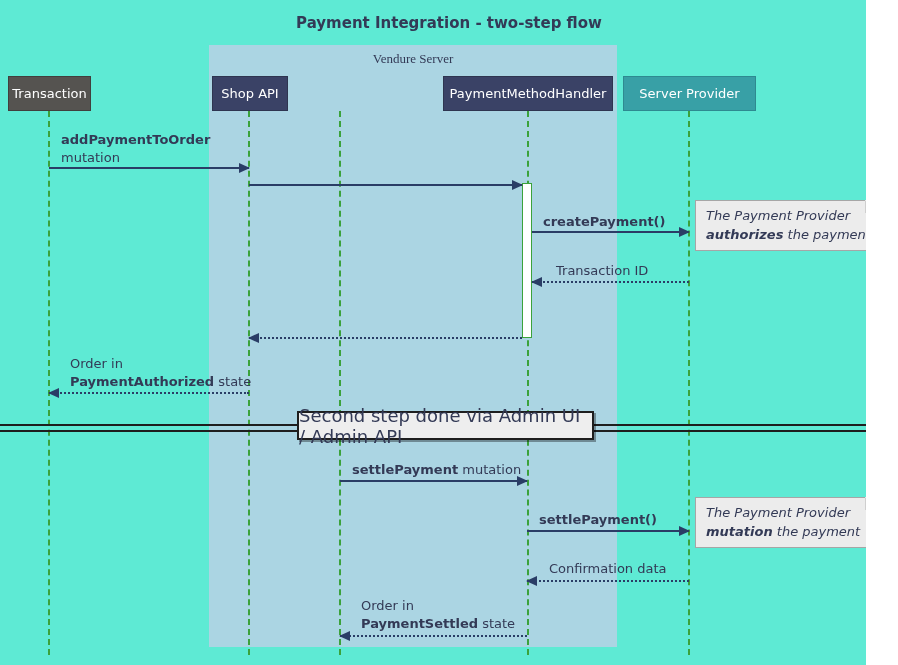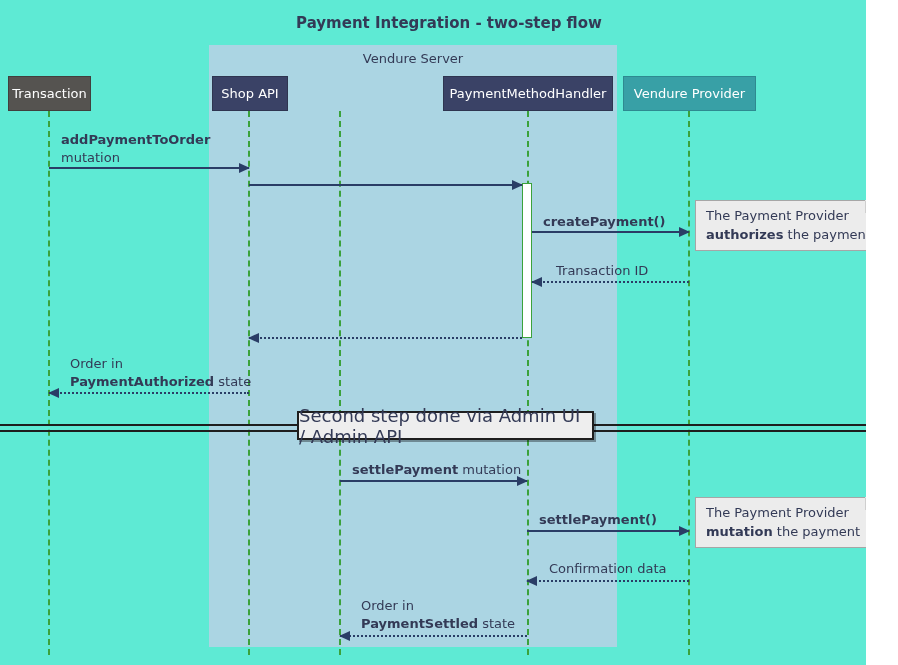--- a/index.html
+++ b/index.html
@@ -20,21 +20,21 @@
   .title{
     position:absolute;left:0;top:14px;width:898px;text-align:center;
     font-size:15px;font-weight:bold;color:var(--ink-navy);
   }
   .server-box{
     position:absolute;left:209px;top:45px;width:408px;height:602px;
     background:var(--container-blue);
   }
   .server-label{
     position:absolute;left:0;top:6px;width:100%;text-align:center;
-    font-size:13px;color:var(--ink-navy);
+    font-size:13px;color:var(--ink-navy);font-family:Liberation Serif, serif;
   }
   .lifeline{
     position:absolute;width:0;border-left:2px dashed var(--lifeline-green);
     top:111px;height:544px;
   }
   .participant{
     position:absolute;top:76px;height:35px;display:flex;align-items:center;justify-content:center;
     color:#fff;font-size:13px;box-sizing:border-box;
   }
   .p-navy{background:var(--participant-navy);border:1px solid #2E3550;}
@@ -48,21 +48,21 @@
   .msg.dotted{border-top-style:dotted;}
   .head-r{position:absolute;right:-1px;top:-6px;width:0;height:0;
     border-left:11px solid var(--arrow-navy);border-top:5px solid transparent;border-bottom:5px solid transparent;}
   .head-l{position:absolute;left:-1px;top:-6px;width:0;height:0;
     border-right:11px solid var(--arrow-navy);border-top:5px solid transparent;border-bottom:5px solid transparent;}
   .lbl{position:absolute;font-size:13px;line-height:18px;color:var(--ink-navy);white-space:nowrap;}
   .b{font-weight:bold;margin-top:18px;}
   .note{
     position:absolute;width:183px;box-sizing:border-box;background:var(--note-gray);
     border:1px solid #A6A6A6;padding:5px 10px 6px 10px;font-size:13px;line-height:19px;
-    color:var(--ink-navy);white-space:nowrap;
+    color:var(--ink-navy);white-space:nowrap;font-style:italic;
   }
   .note-fold{
     position:absolute;top:-1px;right:-1px;width:0;height:0;border-style:solid;
     border-width:0 13px 13px 0;border-color:#fff #fff #CFCFCF #CFCFCF;
   }
   .divider-lines{
     position:absolute;left:0;top:424px;width:898px;height:4px;
     border-top:2px solid #1E1E1E;border-bottom:2px solid #1E1E1E;box-sizing:content-box;
   }
   .divider-box{
@@ -84,21 +84,21 @@
 
   <div class="lifeline" style="left:48px"></div>
   <div class="lifeline" style="left:248px"></div>
   <div class="lifeline" style="left:339px"></div>
   <div class="lifeline" style="left:527px"></div>
   <div class="lifeline" style="left:688px"></div>
 
   <div class="participant p-gray" style="left:8px;width:83px">Transaction</div>
   <div class="participant p-navy" style="left:212px;width:76px">Shop API</div>
   <div class="participant p-navy" style="left:443px;width:170px">PaymentMethodHandler</div>
-  <div class="participant p-teal" style="left:623px;width:133px">Vendure Provider</div>
+  <div class="participant p-teal" style="left:623px;width:133px">Server Provider</div>
 
   <div class="activation"></div>
 
   <div class="lbl" style="left:61px;top:131px">
     <div><span class="b">addPaymentToOrder</span></div>
     <div><span>mutation</span></div>
   </div>
   <div class="msg" style="left:49px;top:167px;width:200px">
     <span class="head-r"></span>
   </div>

